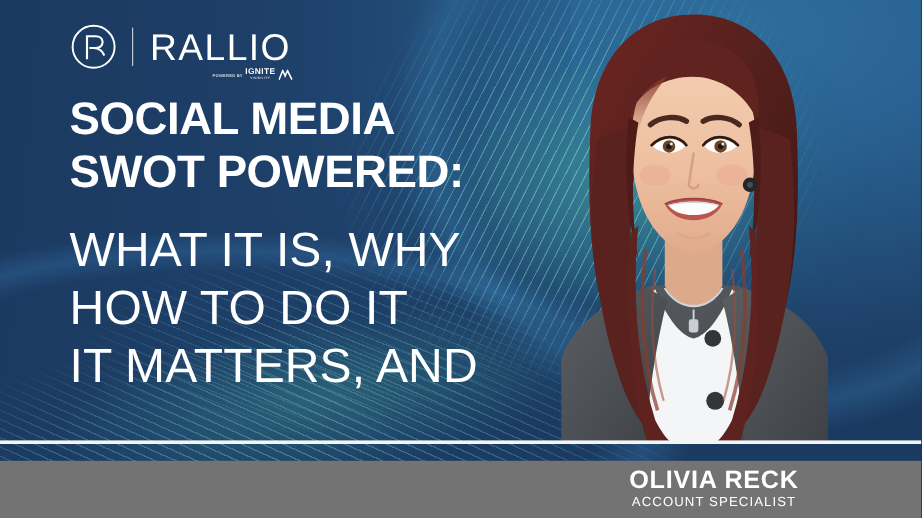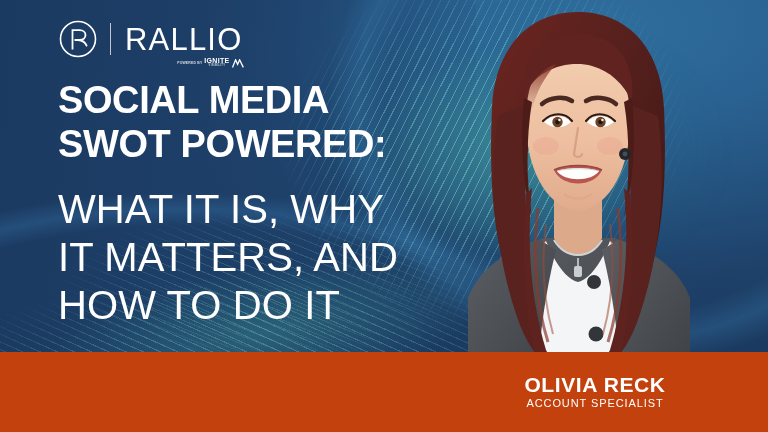--- a/index.html
+++ b/index.html
@@ -187,22 +187,22 @@
   .portrait svg { display:block; width:100%; height:100%; }
 
   
   .divider-line {
     position:absolute; left:0; right:0; bottom:62px;
     height:3px; background:#f2f5f6;
     z-index:8;
   }
   .bottom-bar {
     position:absolute; left:0; right:0; bottom:0;
-    height:80px;
-    background:#c2410c;
+    height:48px;
+    background:#737373;
     z-index:9;
   }
   .speaker {
     position:absolute; left:470px; right:48px; top:0; bottom:0;
     display:flex; flex-direction:column;
     align-items:center; justify-content:center;
     gap:2px;
   }
   .speaker-name {
     font-family:"Liberation Sans", sans-serif;
@@ -262,22 +262,22 @@
         </span>
       </span>
     </span>
   </div>
 
   <div class="headline">
     <div class="hl-bold">SOCIAL MEDIA</div>
     <div class="hl-bold">SWOT POWERED:</div>
     <div class="hl-light-block">
       <div class="hl-light">WHAT IT IS, WHY</div>
+      <div class="hl-light">HOW TO DO IT</div>
       <div class="hl-light">IT MATTERS, AND</div>
-      <div class="hl-light">HOW TO DO IT</div>
     </div>
   </div>
 
   <div class="portrait">
     <svg viewBox="0 0 300 372" xmlns="http://www.w3.org/2000/svg">
       <defs>
         <clipPath id="pclip">
             <rect x="0" y="0" width="300" height="372"></rect>
           </clipPath>
         <linearGradient id="hairG" x1="0" y1="0" x2="1" y2="1">

